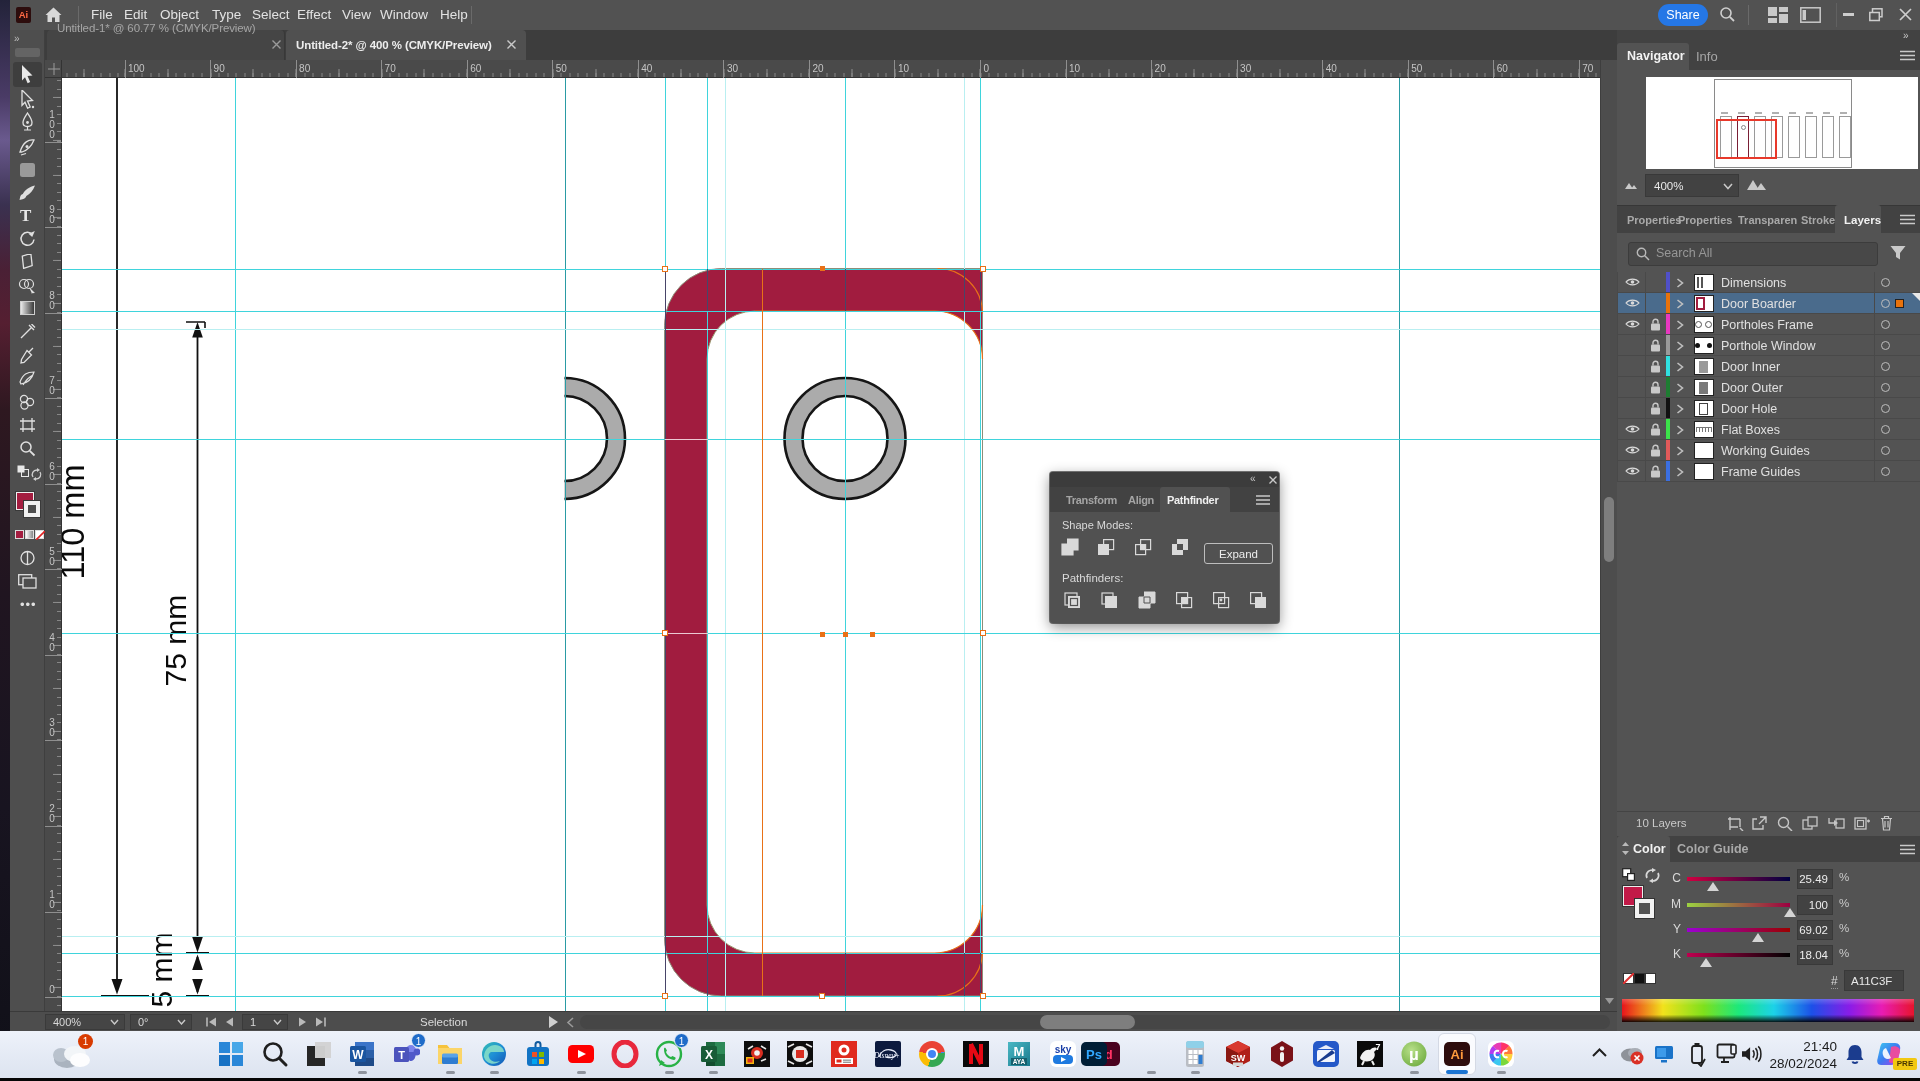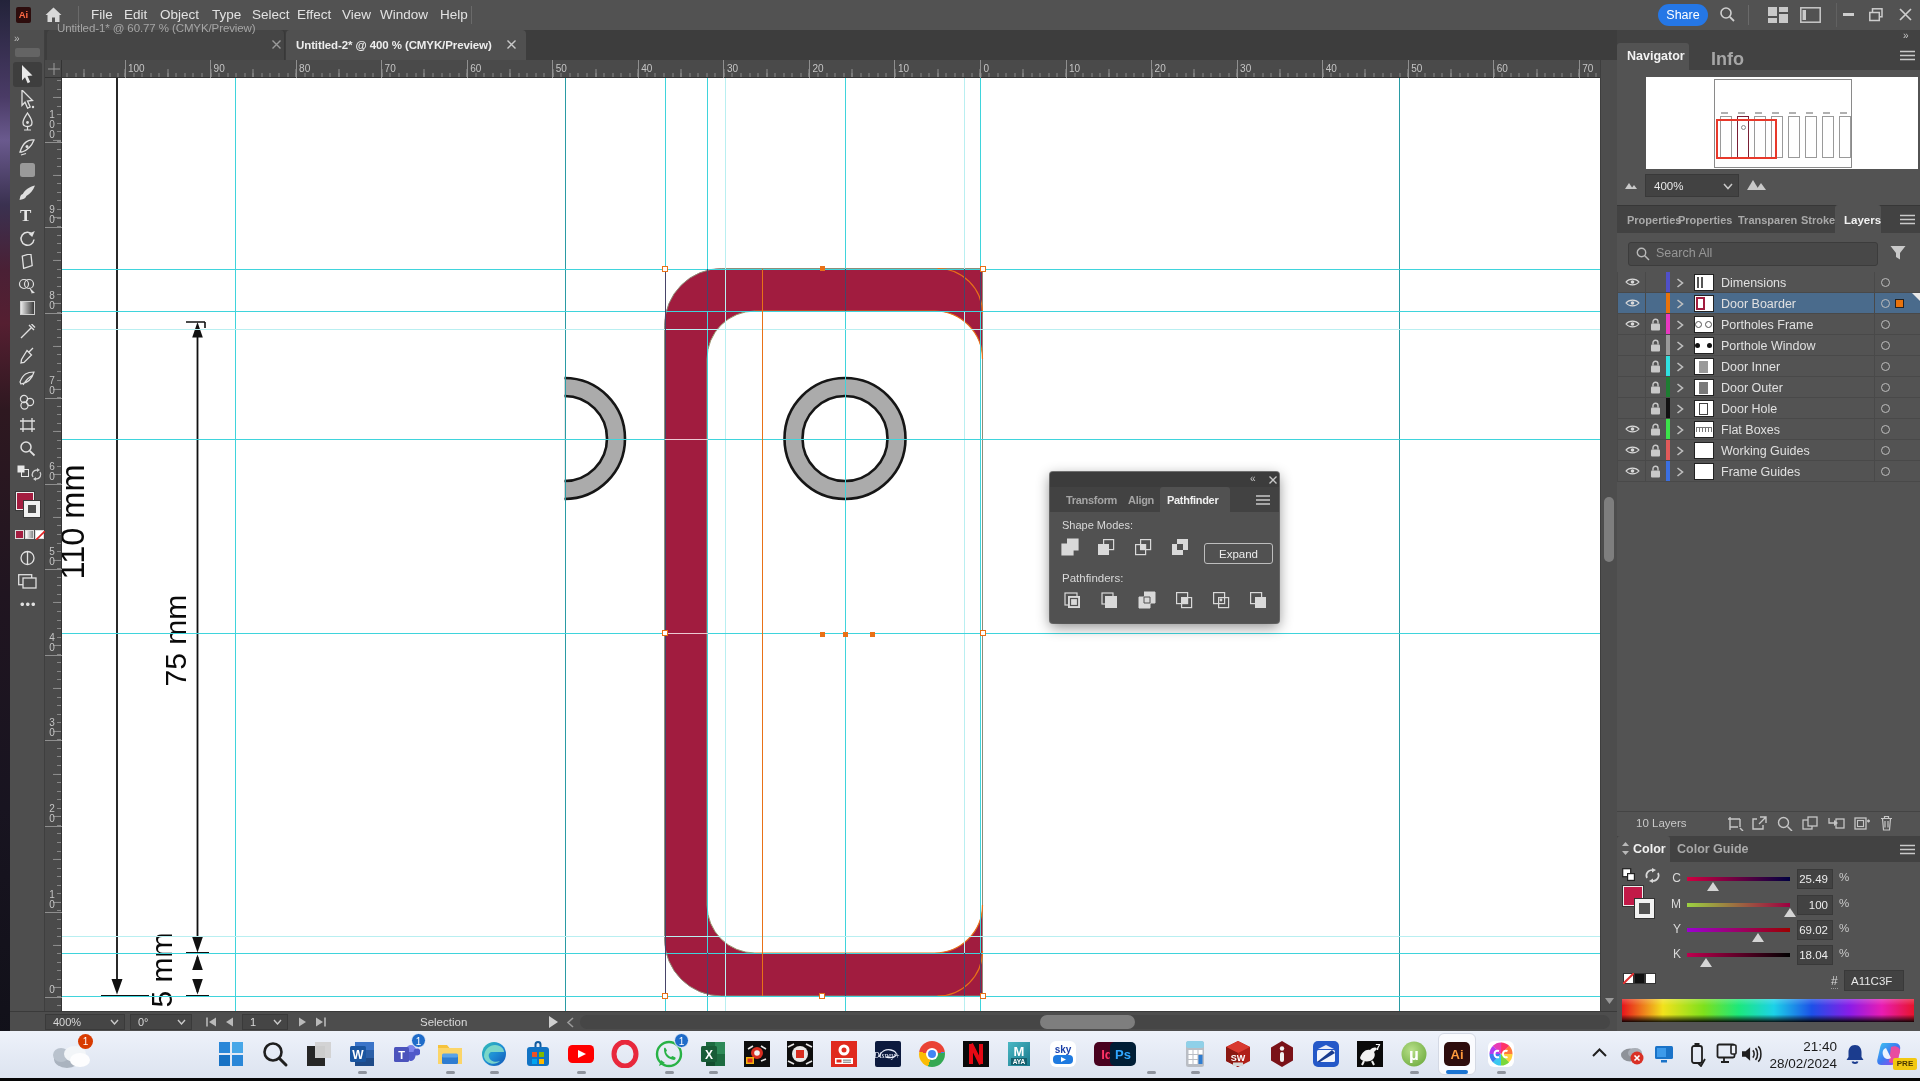--- a/index.html
+++ b/index.html
@@ -355,21 +355,21 @@
       </svg>
     <div class="abs" style="left:570px;top:3px;width:1030px;height:14px;background:#464646;border-radius:7px;"></div>
     <div class="abs" style="left:1030px;top:3px;width:95px;height:14px;background:#7e7e7e;border-radius:7px;"></div>
   </div>
   <div class="abs rpanel" id="rpanel">
     <div class="abs" style="left:0;top:0;width:303px;height:12.5px;background:#424242;"></div>
     <div class="abs" style="left:286px;top:0px;color:#c9c9c9;font-size:10px;">»</div>
     <div class="abs" style="left:0;top:12.5px;width:303px;height:27.5px;background:#424242;"></div>
     <div class="abs" style="left:0px;top:12.5px;width:72px;height:27.5px;background:#535353;border-radius:3px 3px 0 0;"></div>
     <div class="abs" style="left:10px;top:19px;color:#f2f2f2;font-size:12.5px;font-weight:bold;">Navigator</div>
-    <div class="abs" style="left:94px;top:19px;color:#a6a6a6;font-size:18px;font-weight:bold;">Info</div>
+    <div class="abs" style="left:79px;top:19px;color:#a6a6a6;font-size:13px;font-weight:normal;">Info</div>
     <svg class="abs" style="left:283px;top:20px" width="15" height="11" viewBox="0 0 15 11">
         <path d="M0 1.5 H15 M0 5.5 H15 M0 9.5 H15" stroke="#c9c9c9" stroke-width="1.5"></path>
       </svg>
     <div class="abs" style="left:29px;top:47px;width:272px;height:92px;background:#ffffff;"></div>
     <div class="abs" style="left:97px;top:49px;width:138px;height:89px;border:1px solid #8a8a8a;"></div>
     <div class="abs" style="left:103px;top:86px;width:12px;height:42px;border:1px solid #9a9a9a;background:#fff;"></div>
     <div class="abs" style="left:120px;top:86px;width:12px;height:42px;border:1.5px solid #7a1f35;background:#fff;"></div>
     <div class="abs" style="left:137px;top:86px;width:12px;height:42px;border:1px solid #9a9a9a;background:#fff;"></div>
     <div class="abs" style="left:154px;top:86px;width:12px;height:42px;border:1px solid #9a9a9a;background:#fff;"></div>
     <div class="abs" style="left:171px;top:86px;width:12px;height:42px;border:1px solid #9a9a9a;background:#fff;"></div>
@@ -854,21 +854,21 @@
     <div class="abs" style="left:1049.2px;top:9px;width:28px;height:28px;"><svg width="28" height="28" viewBox="0 0 28 28">
           <rect x="1" y="1" width="26" height="26" rx="6" fill="#fff"></rect>
           <text x="14" y="12.5" font-size="10" font-weight="bold" fill="#1a3fa8" text-anchor="middle" font-family="Liberation Sans">sky</text>
           <rect x="4" y="15" width="20" height="9" rx="4" fill="#1e7ae0"></rect>
           <polygon points="12,17 17,19.5 12,22" fill="#fff"></polygon>
         </svg></div>
     <div class="abs" style="left:1093.0px;top:9px;width:28px;height:28px;"><svg width="28" height="28" viewBox="0 0 28 28">
           <rect x="1" y="2" width="26" height="24" rx="5" fill="#49021f"></rect>
           <text x="14" y="19" font-size="13" font-weight="bold" fill="#ff3366" text-anchor="middle" font-family="Liberation Sans">Id</text>
         </svg></div>
-    <div class="abs" style="left:1109px;top:9px;width:28px;height:28px;"><svg width="28" height="28" viewBox="0 0 28 28">
+    <div class="abs" style="left:1080px;top:9px;width:28px;height:28px;"><svg width="28" height="28" viewBox="0 0 28 28">
           <rect x="1" y="2" width="26" height="24" rx="5" fill="#001e36"></rect>
           <text x="14" y="19" font-size="13" font-weight="bold" fill="#31a8ff" text-anchor="middle" font-family="Liberation Sans">Ps</text>
         </svg></div>
     <div class="abs" style="left:1180.6px;top:9px;width:28px;height:28px;"><svg width="28" height="28" viewBox="0 0 28 28">
           <rect x="5" y="1" width="18" height="26" rx="2.5" fill="#b9bdc4"></rect>
           <rect x="5" y="1" width="18" height="7" rx="2.5" fill="#8fd0e8"></rect>
           <rect x="7.5" y="10" width="4" height="4" fill="#fff"></rect>
           <rect x="12.5" y="10" width="4" height="4" fill="#fff"></rect>
           <rect x="17.5" y="10" width="4" height="4" fill="#fff"></rect>
           <rect x="7.5" y="15" width="4" height="4" fill="#fff"></rect>

